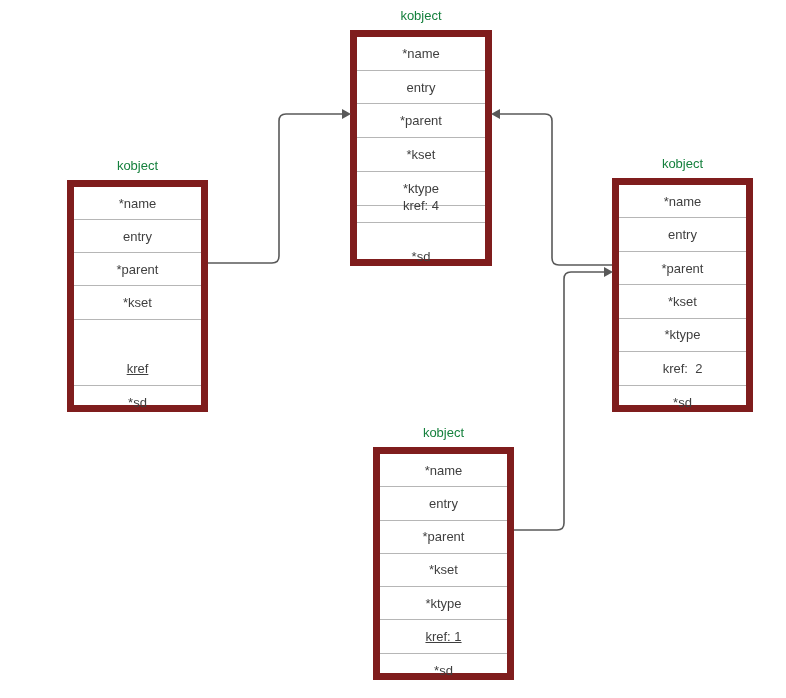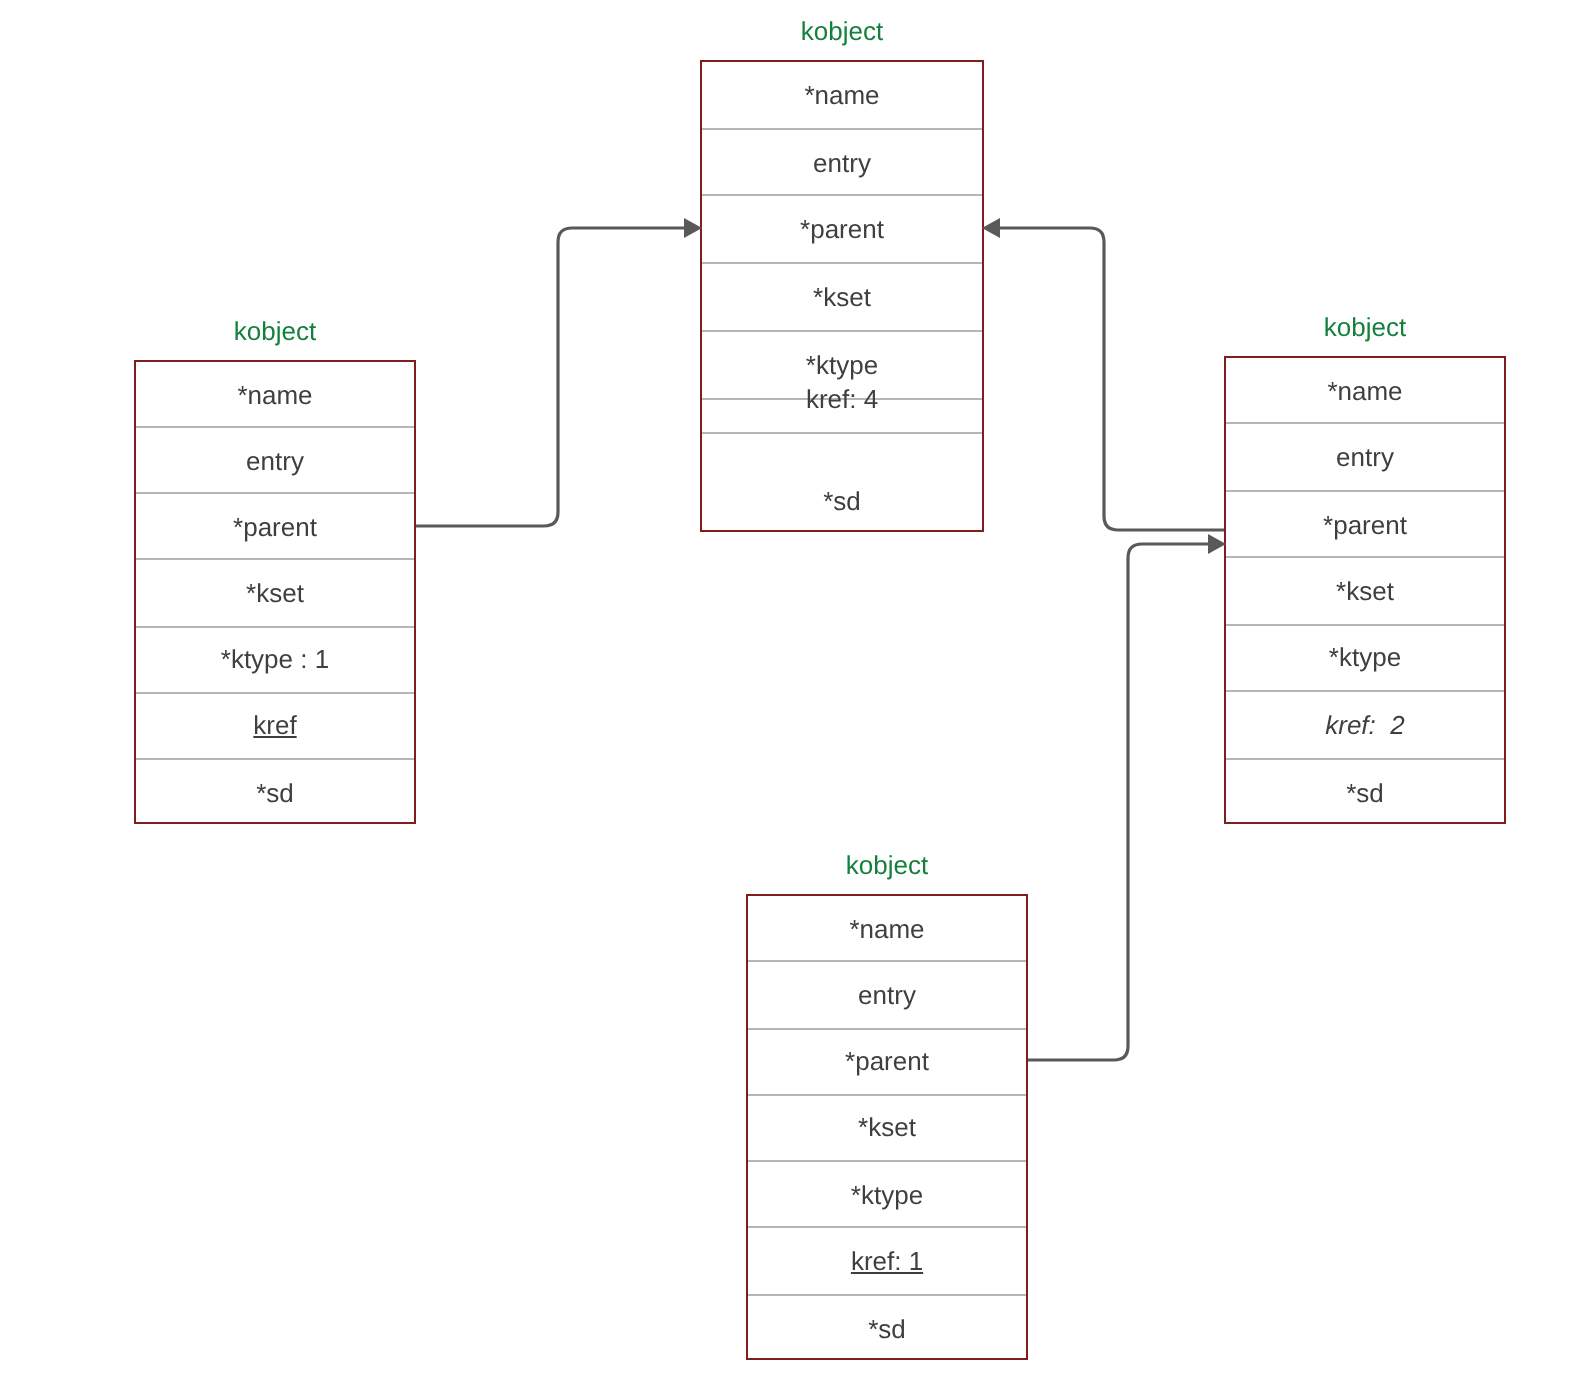--- a/index.html
+++ b/index.html
@@ -36,21 +36,21 @@
     color: #15803d;
     line-height: 18px;
     white-space: nowrap;
   }
   .struct-body {
     position: absolute;
     left: 0;
     top: 0;
     width: 100%;
     height: 100%;
-    border: 1px solid #7f1d1d;
+    border: 7px solid #7f1d1d;
     box-sizing: border-box;
     background: #ffffff;
   }
   .field {
     position: absolute;
     left: 0;
     width: 100%;
     box-sizing: border-box;
     border-bottom: 1px solid #b6b6b6;
     display: flex;
@@ -97,34 +97,33 @@
         <div class="field last" style="top: 202.286px; height: 33.7143px;">*sd</div>
       </div>
     </div>
     <div class="struct" style="left: 67px; top: 180px; width: 141px; height: 232px;">
       <div class="struct-title">kobject</div>
       <div class="struct-body">
         <div class="field" style="top: 0px; height: 33.1429px;">*name</div>
         <div class="field" style="top: 33.1429px; height: 33.1429px;">entry</div>
         <div class="field" style="top: 66.2857px; height: 33.1429px;">*parent</div>
         <div class="field" style="top: 99.4286px; height: 33.1429px;">*kset</div>
-        <div class="field" style="top: 132.571px; height: 33.1429px;">*ktype : 1</div>
         <div class="field" style="top: 165.714px; height: 33.1429px; text-decoration: underline;">kref</div>
         <div class="field last" style="top: 198.857px; height: 33.1429px;">*sd</div>
       </div>
     </div>
     <div class="struct" style="left: 612px; top: 178px; width: 141px; height: 234px;">
       <div class="struct-title">kobject</div>
       <div class="struct-body">
         <div class="field" style="top: 0px; height: 33.4286px;">*name</div>
         <div class="field" style="top: 33.4286px; height: 33.4286px;">entry</div>
         <div class="field" style="top: 66.8571px; height: 33.4286px;">*parent</div>
         <div class="field" style="top: 100.286px; height: 33.4286px;">*kset</div>
         <div class="field" style="top: 133.714px; height: 33.4286px;">*ktype</div>
-        <div class="field" style="top: 167.143px; height: 33.4286px; font-style: italic;">kref:  2</div>
+        <div class="field" style="top: 167.143px; height: 33.4286px;">kref:  2</div>
         <div class="field last" style="top: 200.571px; height: 33.4286px;">*sd</div>
       </div>
     </div>
     <div class="struct" style="left: 373px; top: 447px; width: 141px; height: 233px;">
       <div class="struct-title">kobject</div>
       <div class="struct-body">
         <div class="field" style="top: 0px; height: 33.2857px;">*name</div>
         <div class="field" style="top: 33.2857px; height: 33.2857px;">entry</div>
         <div class="field" style="top: 66.5714px; height: 33.2857px;">*parent</div>
         <div class="field" style="top: 99.8571px; height: 33.2857px;">*kset</div>

